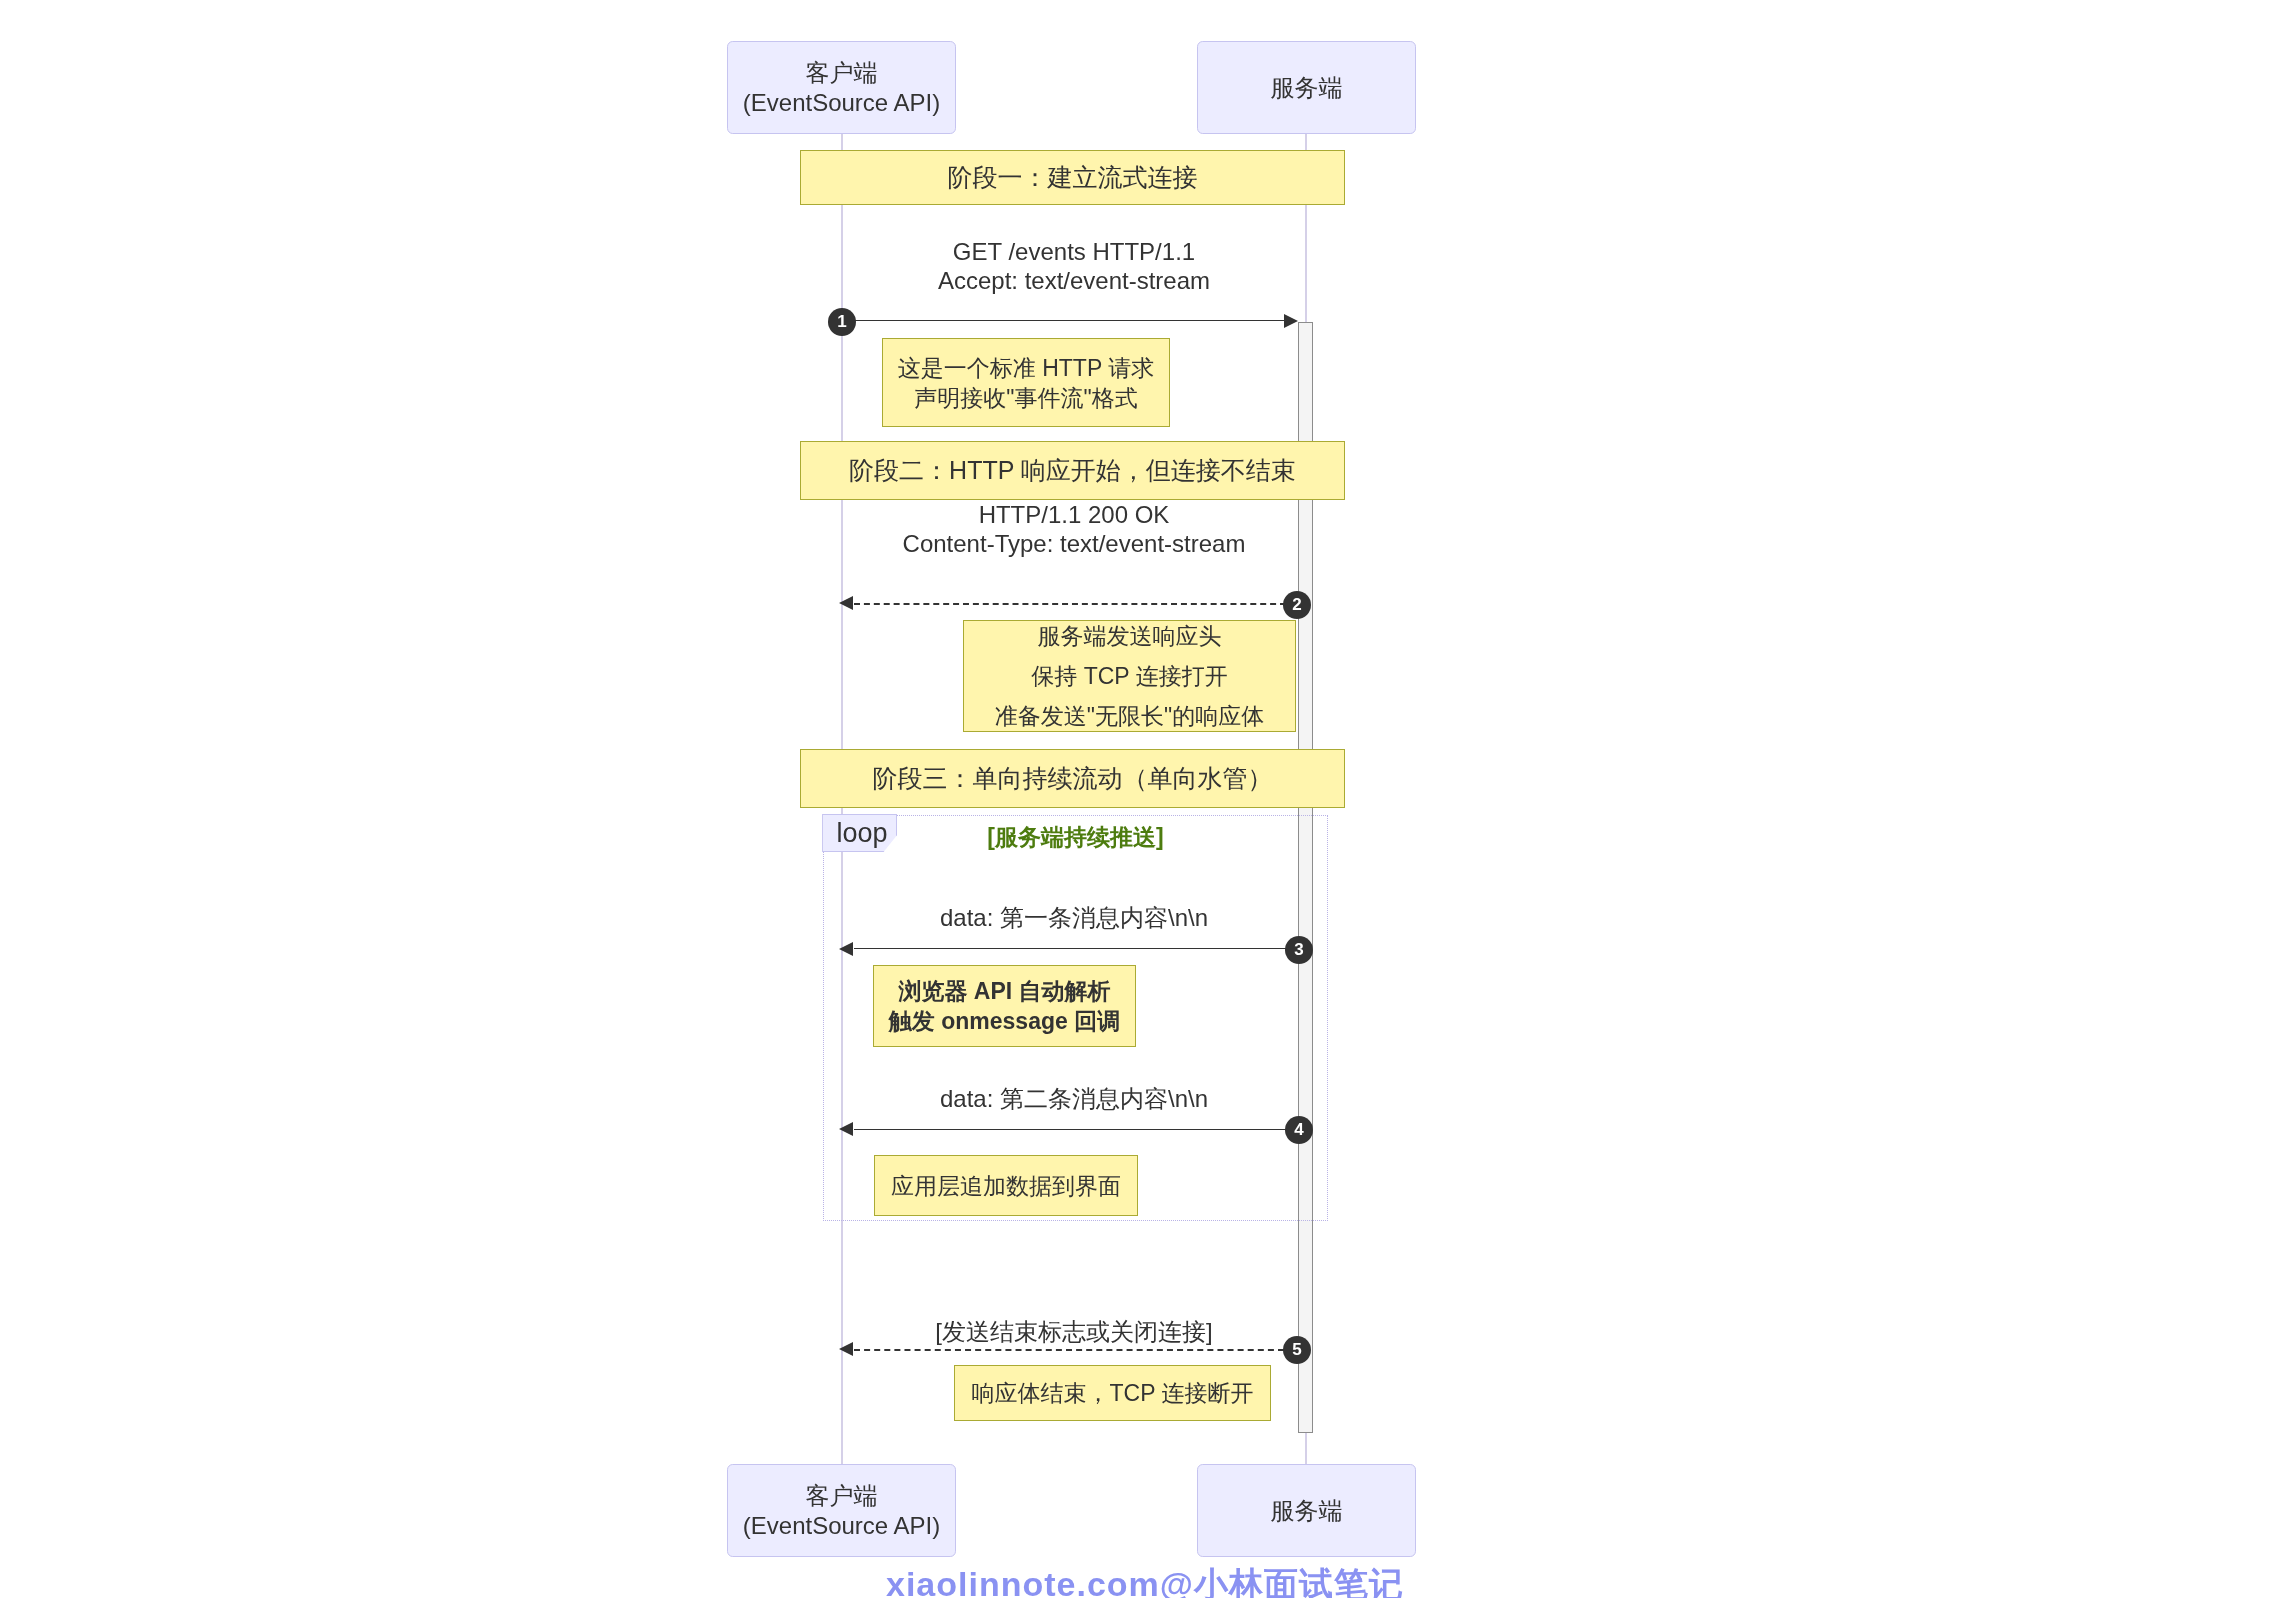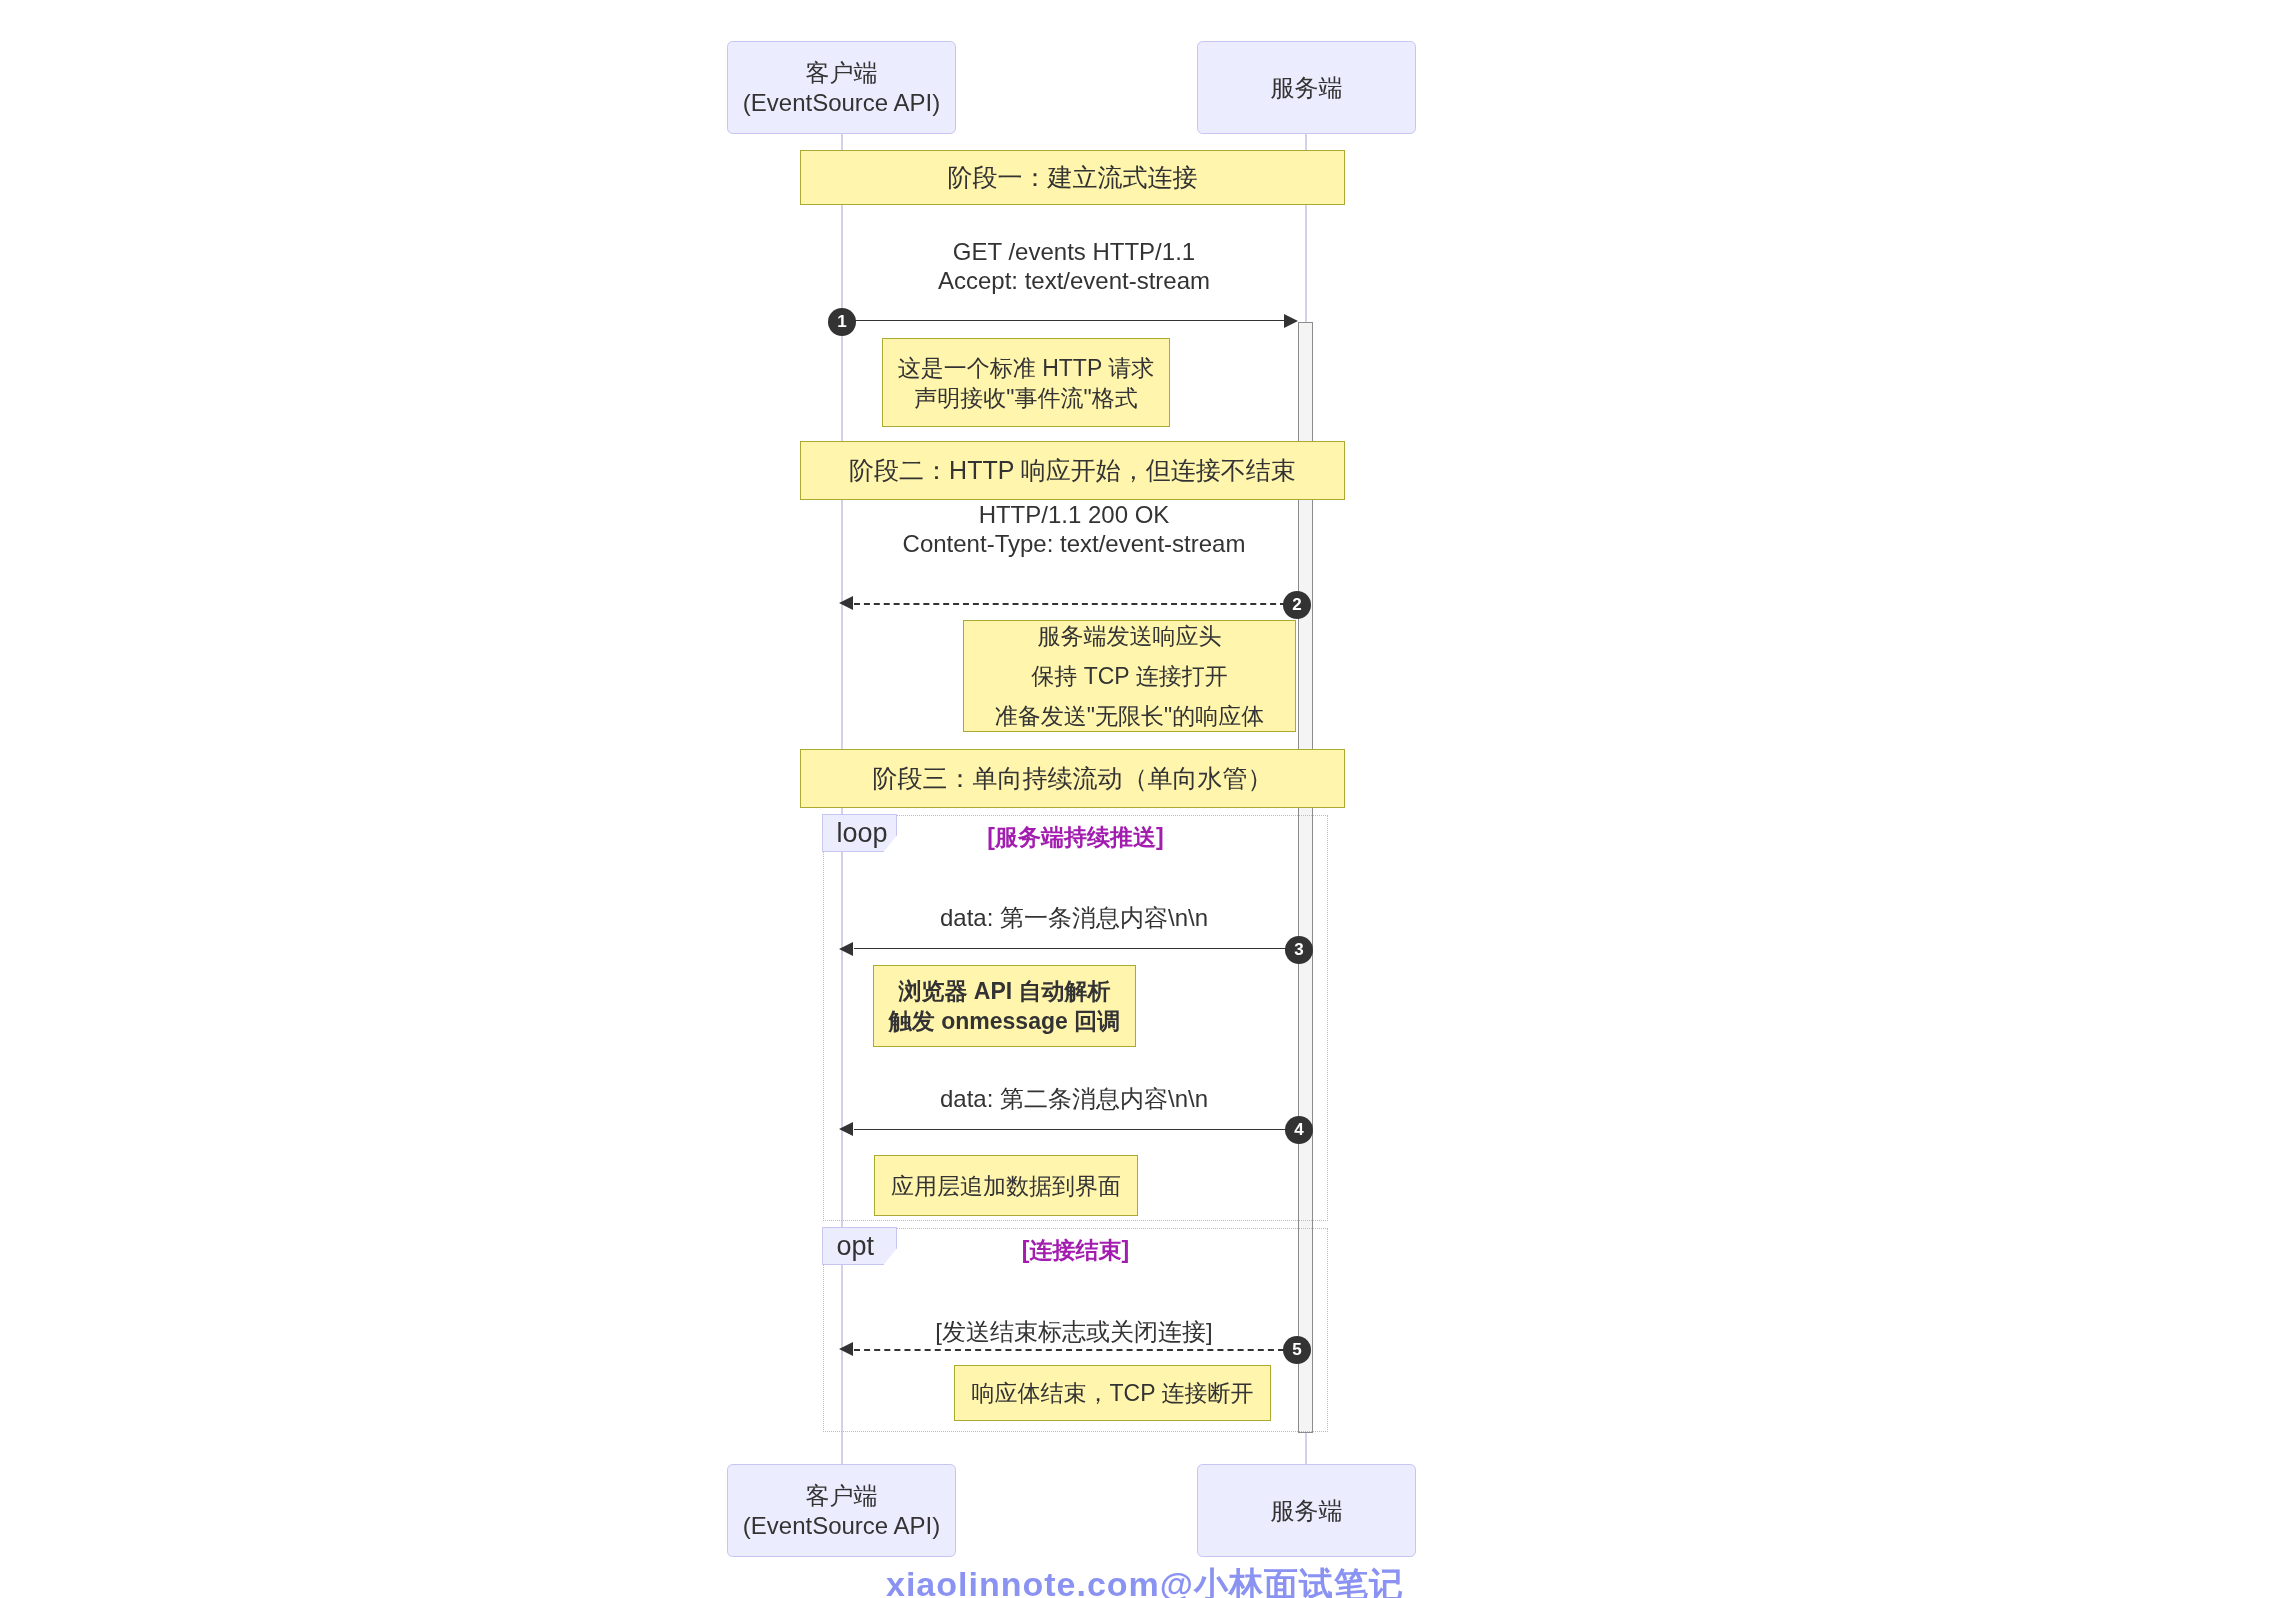--- a/index.html
+++ b/index.html
@@ -42,21 +42,21 @@
   }
   .frame{position:absolute;border:1.9px dotted #b9b3e6;box-sizing:border-box;}
   .frame-tab{
     position:absolute;left:-1.9px;top:-1.9px;width:75px;height:38px;background:#ECECFF;
     border:1px solid #c6c4f0;box-sizing:border-box;
     clip-path:polygon(0 0,100% 0,100% 55%,82% 100%,0 100%);
     display:flex;align-items:center;padding-left:13.4px;font-size:27px;color:#333;
   }
   .frame-cond{
     position:absolute;left:0;top:5.7px;width:100%;text-align:center;
-    font-size:23px;font-weight:600;color:#a21caf;
+    font-size:23px;font-weight:600;color:#4d7c0f;
   }
   .footer{
     position:absolute;left:858px;top:1562px;width:574px;text-align:center;
     font-size:34px;font-weight:bold;color:#8a92f2;letter-spacing:1px;
   }
 </style>
 </head>
 <body>
 
 <div class="canvas">
@@ -144,26 +144,20 @@
   <div class="arrow-line-solid" style="left:854px;top:1129px;width:432px;"></div>
   <div class="arrow-head-left" style="left:839px;top:1122px;"></div>
   <div class="badge" style="left:1285px;top:1116px;">
     <span>4</span>
   </div>
 
   <div class="note" style="left:874px;top:1155px;width:264px;height:61px;">
     <span>应用层追加数据到界面</span>
   </div>
 
-  <div class="frame" style="left:823px;top:1228px;width:505px;height:204px;">
-    <div class="frame-tab">
-      <span>opt</span>
-    </div>
-    <div class="frame-cond">[连接结束]</div>
-  </div>
 
   <div class="msg" style="left:787px;top:1317px;">
     <div>[发送结束标志或关闭连接]</div>
   </div>
   <div class="arrow-line-dashed" style="left:854px;top:1349px;width:430px;"></div>
   <div class="arrow-head-left" style="left:839px;top:1342px;"></div>
   <div class="badge" style="left:1283px;top:1336px;">
     <span>5</span>
   </div>
 

